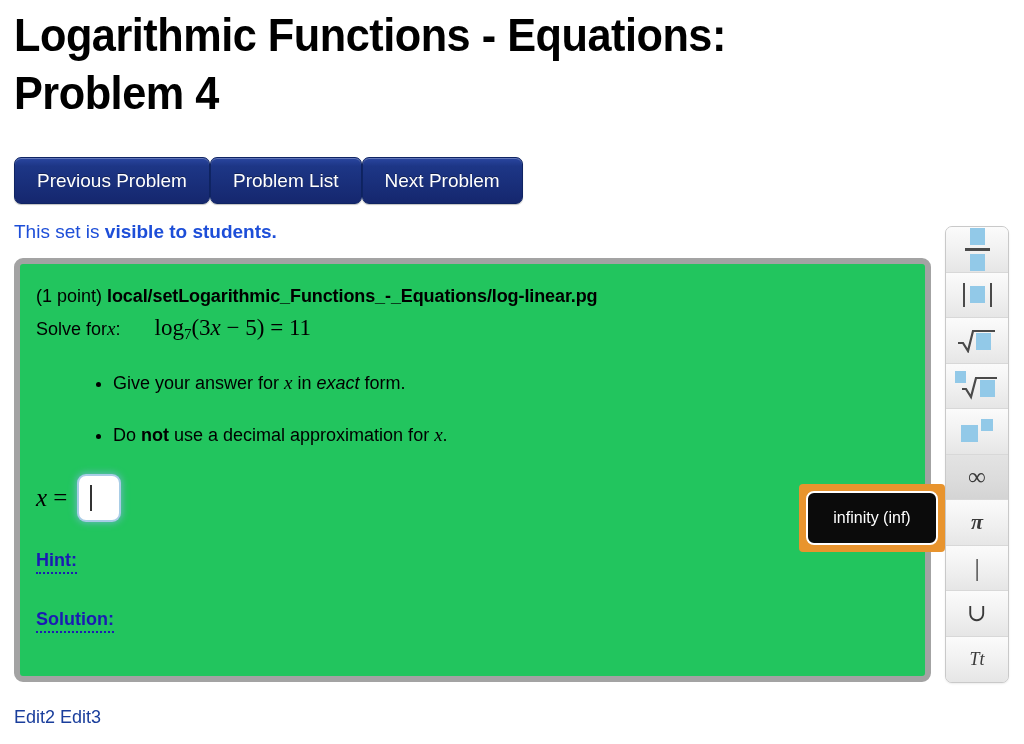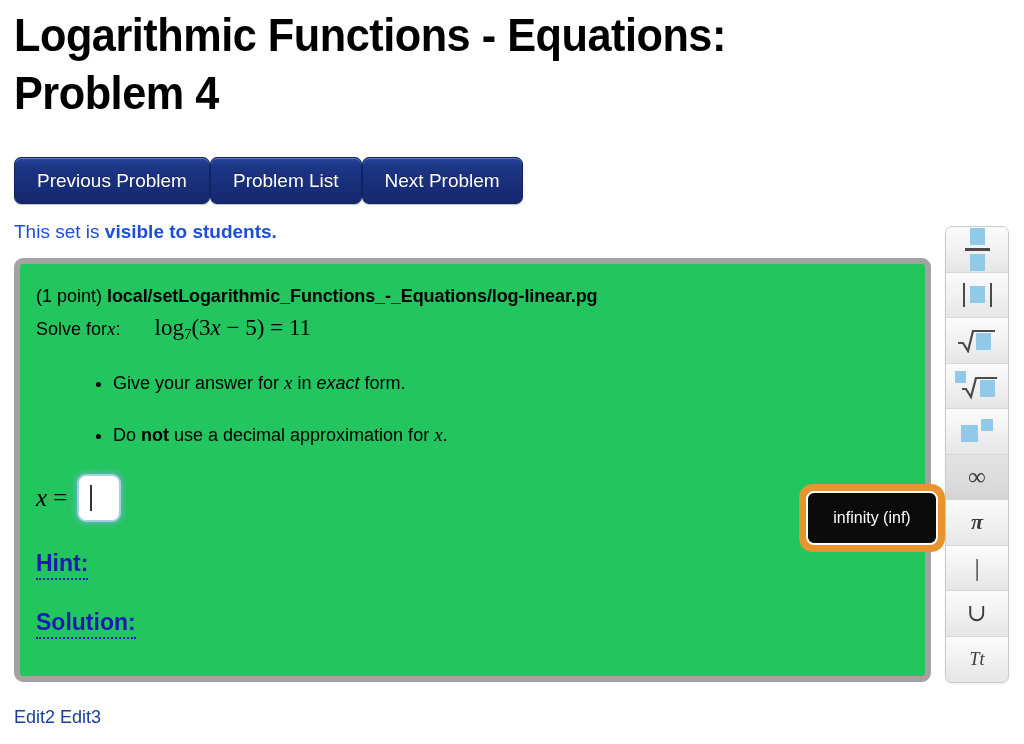--- a/index.html
+++ b/index.html
@@ -172,21 +172,21 @@
     width: 2px;
     height: 26px;
     background: #333;
     pointer-events: none;
   }
 
   
   .hint-link, .solution-link {
     position: absolute;
     left: 16px;
-    font-size: 23px;
+    font-size: 18px;
     font-weight: bold;
     color: #1b1bb3;
     border-bottom: 2px dotted #1b1bb3;
     padding-bottom: 1px;
     cursor: pointer;
     display: inline-block;
   }
   .hint-link { top: 286px; }
   .solution-link { top: 345px; }
 
@@ -272,21 +272,21 @@
 
   
   .tooltip-highlight {
     position: absolute;
     left: 799px;
     top: 484px;
     width: 146px;
     height: 68px;
     box-sizing: border-box;
     background: #e8942e;
-    border-radius: 14px;
+    border-radius: 4px;
     padding: 7px;
   }
   .tooltip {
     width: 100%;
     height: 100%;
     box-sizing: border-box;
     background: #0b0b0b;
     border-radius: 8px;
     border: 2px solid #ffffff;
     color: #ffffff;

